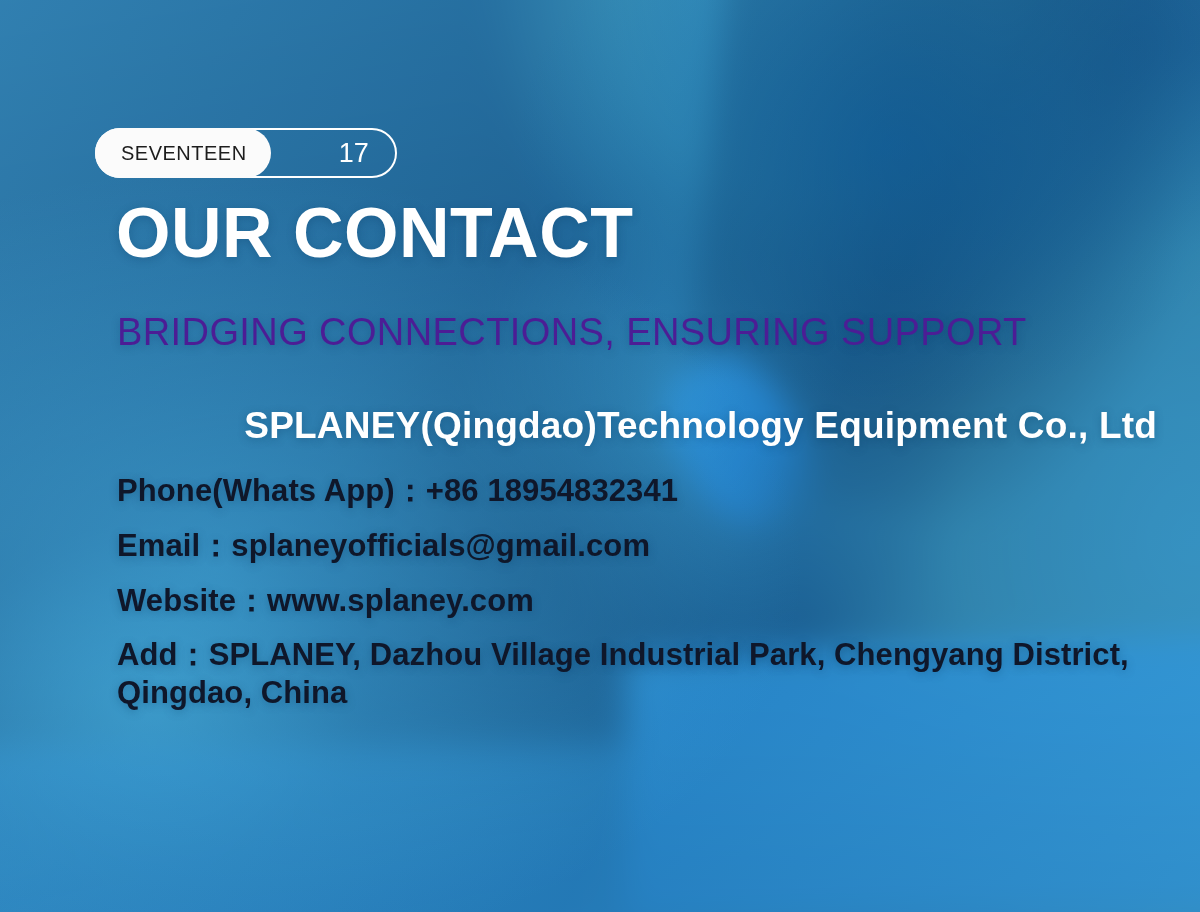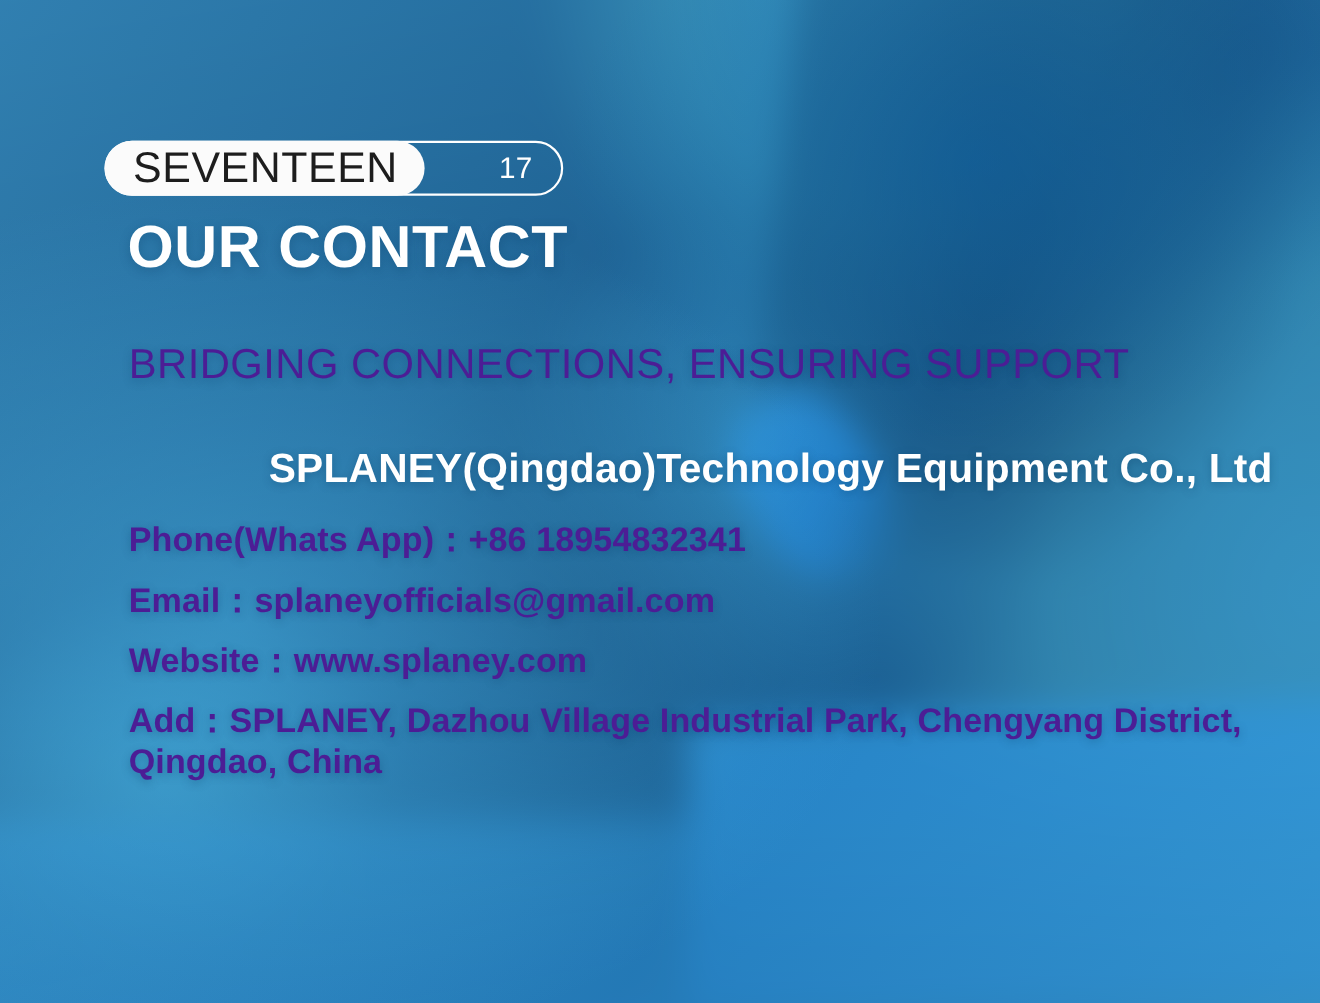--- a/index.html
+++ b/index.html
@@ -128,21 +128,21 @@
     padding: 0;
     background: transparent;
   }
   .badge-word {
     display: flex;
     align-items: center;
     background: #fbfbfb;
     color: #1d1d1d;
     border-radius: 26px;
     padding: 0 24px 0 26px;
-    font-size: 39px;
+    font-size: 20px;
     letter-spacing: 0.5px;
     font-weight: 400;
     margin: -2px 0 -2px -2px;
     white-space: nowrap;
   }
   .badge-num {
     display: flex;
     align-items: center;
     color: #ffffff;
     padding: 0 26px 0 20px;
@@ -152,21 +152,21 @@
     margin-left: 48px;
   }
 
   
   .headline {
     position: absolute;
     top: 198px;
     left: 116px;
     margin: 0;
     color: #ffffff;
-    font-size: 54px;
+    font-size: 70px;
     font-weight: 700;
     letter-spacing: 0.5px;
     line-height: 1;
     white-space: nowrap;
     text-shadow: 0 2px 10px rgba(10,60,100,0.30);
   }
 
   
   .tagline {
     position: absolute;
@@ -195,21 +195,21 @@
     font-size: 37px;
     font-weight: 700;
     letter-spacing: 0.2px;
     line-height: 1.08;
     white-space: nowrap;
     text-shadow: 0 2px 8px rgba(10,60,100,0.34);
     text-align: right;
   }
   .contact-line {
     margin: 0 0 17px 0;
-    color: #4c1d95;
+    color: #0f172a;
     font-size: 31px;
     font-weight: 700;
     letter-spacing: 0.1px;
     line-height: 1.22;
     text-shadow: 0 2px 8px rgba(10,60,100,0.34);
   }
   .contact-line:last-child { margin-bottom: 16px; }
   .contact-line .lbl { }
   .contact-line .val { }
 </style>

